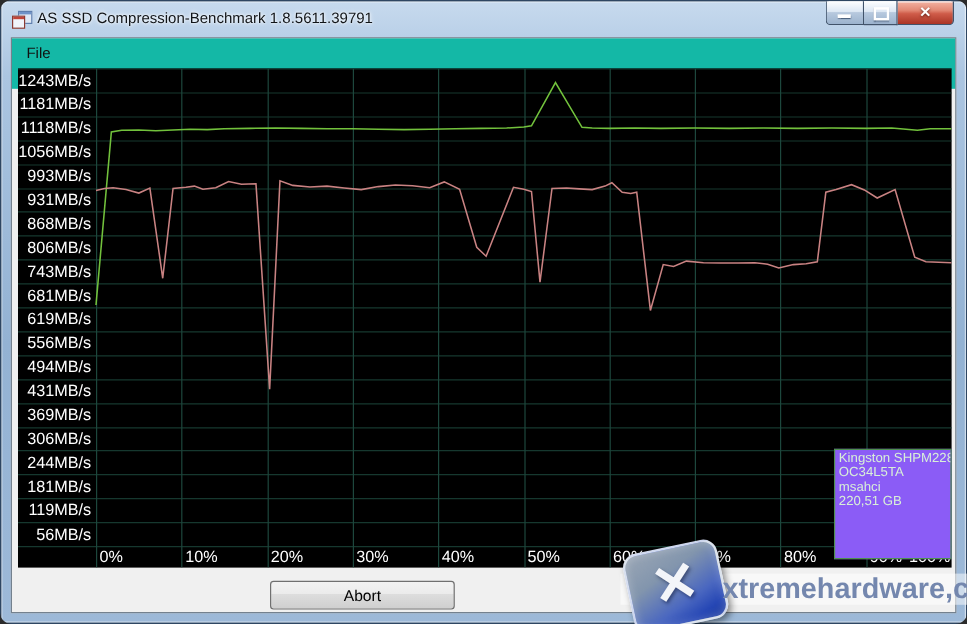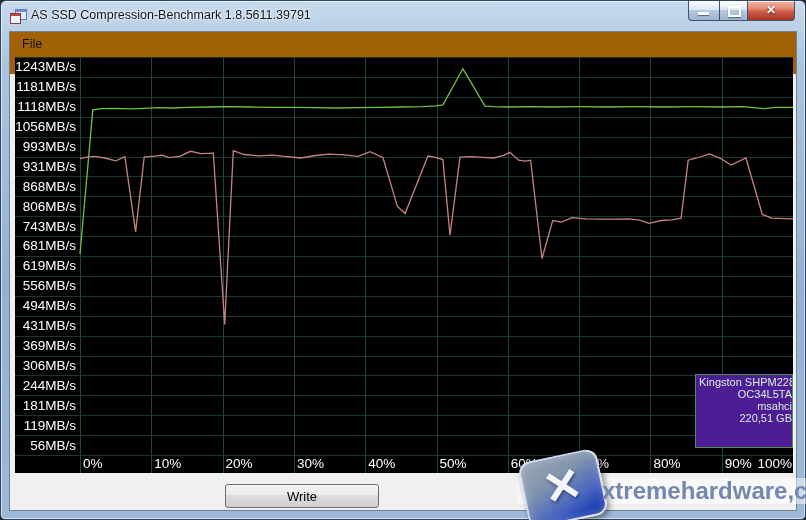--- a/index.html
+++ b/index.html
@@ -1,16 +1,16 @@
 <!DOCTYPE html>
 <html><head>
 <meta charset="utf-8">
 <style>
   html,body{margin:0;padding:0;background:#2b2b2b;font-family:"Liberation Sans",sans-serif;}
-  .stage{position:relative;width:806px;height:520px;overflow:hidden;}
+  .stage{position:relative;width:806px;height:520px;overflow:hidden;border-radius:10px;}
   .window{position:absolute;left:0;top:0;width:804px;height:518px;
     background:linear-gradient(180deg,#c7daee 0%,#abc5e1 12%,#93b2d3 55%,#9db9d8 100%);
     border:1px solid #2e4662;border-radius:6px 6px 5px 5px;
     box-shadow:inset 0 0 0 1px rgba(255,255,255,.55);}
   
   .titlebar{position:absolute;left:0;top:0;right:0;height:30px;}
   .app-icon{position:absolute;left:9px;top:8px;width:16px;height:15px;}
   .ai-back{position:absolute;left:5px;top:0;width:10px;height:9px;background:#dfe9f5;border:1px solid #5f7fae;}
   .ai-back::before{content:"";position:absolute;left:0;top:0;right:0;height:2px;background:#6f93c8;}
   .ai-front{position:absolute;left:0;top:4px;width:9px;height:9px;background:#f0f4fa;border:1px solid #8a3b34;}
@@ -22,27 +22,27 @@
     box-shadow:inset 0 1px 0 rgba(255,255,255,.85);}
   .wb.min{width:30px;border-radius:0 0 0 4px;}
   .wb.max{width:27px;border-left:none;}
   .wb.close{width:46px;border-left:none;border-radius:0 0 4px 0;
     background:linear-gradient(#f3b4a4 0%,#e28874 40%,#cf5c49 55%,#aa3526 100%);}
   .minbar{position:absolute;left:9px;bottom:5px;width:11px;height:3px;background:#fff;box-shadow:0 1px 1px rgba(20,40,70,.6);}
   .maxbox{position:absolute;left:8px;top:5px;width:9px;height:7px;border:2px solid #fff;box-shadow:0 1px 1px rgba(20,40,70,.5);}
   .closex{position:absolute;left:0;right:0;top:2px;text-align:center;color:#fff;font-size:12px;font-weight:bold;text-shadow:0 1px 2px rgba(60,10,5,.8);}
   
   .client{position:absolute;left:8px;right:8px;top:30px;bottom:8px;background:#f0f0f0;border:1px solid #74818e;}
-  .menubar{position:absolute;left:0;right:0;top:0;height:42px;background:#a16207;}
+  .menubar{position:absolute;left:0;right:0;top:0;height:42px;background:#14b8a6;}
   .menu-item{display:inline-block;padding:5px 9px 4px 9px;font-size:12.5px;color:#111;margin-left:3px;}
   .chart{position:absolute;left:5px;top:25px;width:778px;height:416px;background:#000;text-decoration:underline;}
   .chart svg{display:block;}
   
-  .legend{position:absolute;left:680px;top:317px;right:0;height:74px;border:1px solid #4f9050;background:#4c1d95;
-    color:#d8efd8;font-size:11px;line-height:12px;padding:1px 0 0 3px;overflow:hidden;white-space:nowrap;box-sizing:border-box;text-align:right;}
+  .legend{position:absolute;left:680px;top:317px;right:0;height:92px;border:1px solid #4f9050;background:#8b5cf6;
+    color:#d8efd8;font-size:11px;line-height:12px;padding:1px 0 0 3px;overflow:hidden;white-space:nowrap;box-sizing:border-box;}
   .legend-row{height:12px;}
   .legend-swatch{display:inline-block;width:26px;height:1px;vertical-align:middle;margin:0 11px 2px 2px;}
   
   .btn{position:absolute;height:24px;width:154px;border:1px solid #707070;border-radius:3px;
     background:linear-gradient(#f2f2f2 0%,#ebebeb 45%,#dddddd 46%,#cfcfcf 100%);
     font-family:"Liberation Sans",sans-serif;font-size:13px;color:#000;text-align:center;padding:0;}
   .btn.start{left:215px;top:452px;}
   .btn.abort{left:421px;top:452px;color:#9a9a9a;border-color:#aeb2b6;
     background:linear-gradient(#f6f6f6 0%,#f0f0f0 45%,#e8e8e8 46%,#e1e1e1 100%);}
   
@@ -156,21 +156,21 @@
         <div class="legend">
           <div id="legend-info">
               <div class="legend-row">Kingston SHPM228</div>
               <div class="legend-row">OC34L5TA</div>
               <div class="legend-row">msahci</div>
               <div class="legend-row">220,51 GB</div>
             </div>
         </div>
       </div>
 
-      <button class="btn start">Write</button>
+      <button class="btn start">Abort</button>
     </div>
 
     <div class="wm-band"></div>
     <div class="wm-icon">
       <span class="wm-x">✕</span>
     </div>
     <div class="wm-text">xtremehardware,com</div>
   </div>
 </div>
 

